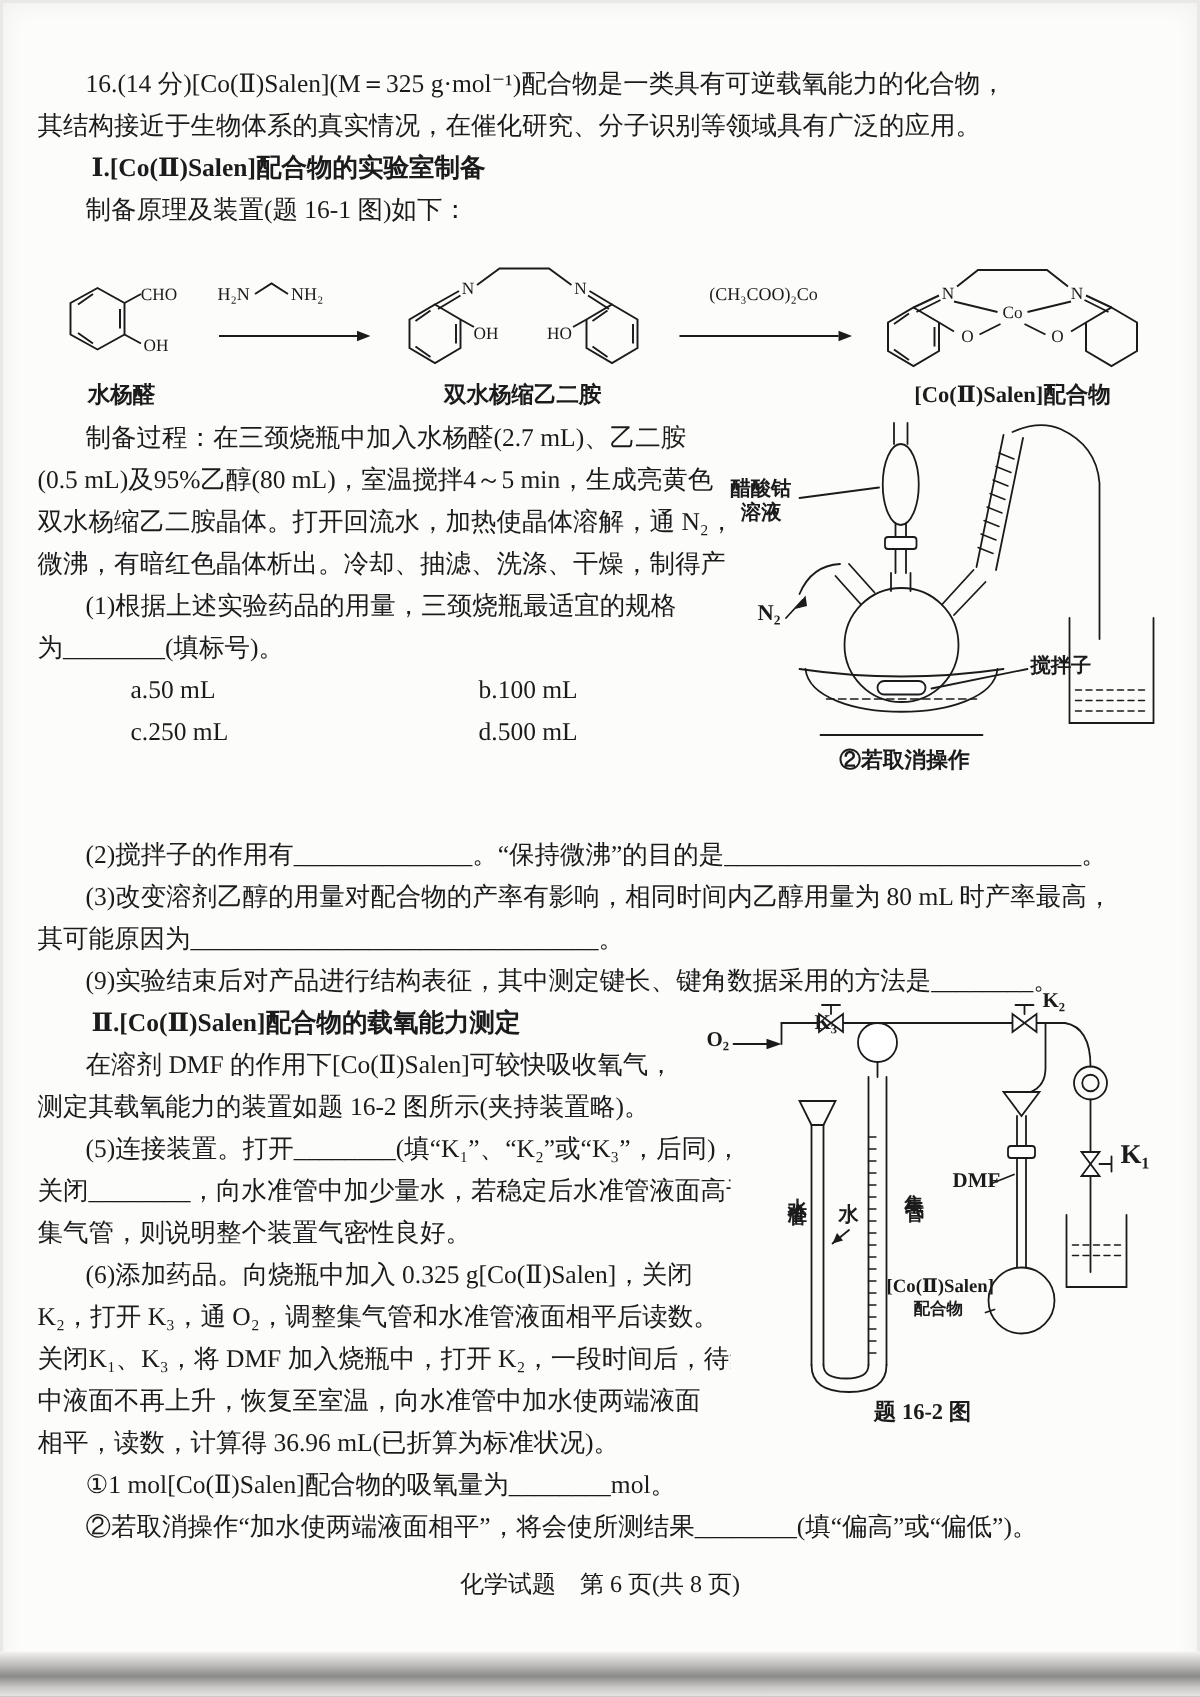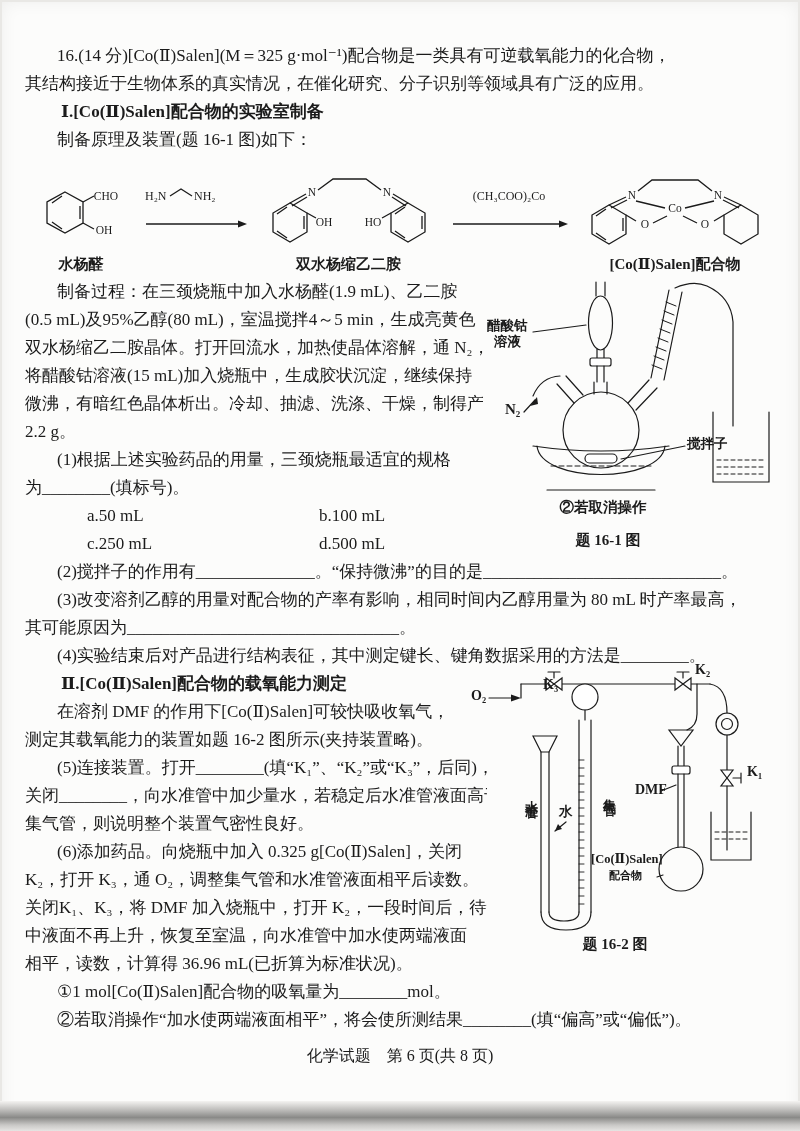--- a/index.html
+++ b/index.html
@@ -111,26 +111,24 @@
           <path d="M51,55 L61,61 M78,63 L92,56 M149,55 L139,61 M122,63 L108,56"></path>
           <text x="70" y="68" font-size="11.5" text-anchor="middle">O</text>
           <text x="130" y="68" font-size="11.5" text-anchor="middle">O</text>
         </svg>
         <div class="schlabel">[Co(Ⅱ)Salen]配合物</div>
       </div>
     </div>
 
     <div class="row-b">
       <div class="colA">
-        <div class="tl ind">制备过程：在三颈烧瓶中加入水杨醛(1.9 mL)、乙二胺</div>
+        <div class="tl ind">制备过程：在三颈烧瓶中加入水杨醛(2.7 mL)、乙二胺</div>
         <div class="tl">(0.5 mL)及95%乙醇(80 mL)，室温搅拌4～5 min，生成亮黄色</div>
         <div class="tl">双水杨缩乙二胺晶体。打开回流水，加热使晶体溶解，通 N₂，</div>
-        <div class="tl">将醋酸钴溶液(15 mL)加入烧瓶中，生成胶状沉淀，继续保持</div>
         <div class="tl">微沸，有暗红色晶体析出。冷却、抽滤、洗涤、干燥，制得产品</div>
-        <div class="tl">2.2 g。</div>
         <div class="tl ind">(1)根据上述实验药品的用量，三颈烧瓶最适宜的规格</div>
         <div class="tl">为________(填标号)。</div>
         <div class="opt-row">
           <span class="opt">a.50 mL</span><span class="opt">b.100 mL</span>
         </div>
         <div class="opt-row">
           <span class="opt">c.250 mL</span><span class="opt">d.500 mL</span>
         </div>
       </div>
 
@@ -171,28 +169,27 @@
           <g>
             <path d="M230,134 V204 H286 V134"></path>
             <path d="M234,182 H282 M234,189 H282 M234,196 H282" stroke-dasharray="4 3" stroke-width="1"></path>
           </g>
         </svg>
         <div class="flb" style="left:4px; top:40px;">醋酸钴</div>
         <div class="flb" style="left:11px; top:56px;">溶液</div>
         <div class="flb" style="left:22px; top:124px; font-size:15px;">N₂</div>
         <div class="flb" style="left:204px; top:158px;">搅拌子</div>
         <div class="flb" style="left:25px; top:222px; width:190px; text-align:center; font-size:14.5px;">②若取消操作</div>
-        <div class="figcap" style="left:25px; top:248px; width:200px;">题 16-1 图</div>
       </div>
     </div>
 
     <div class="tl ind">(2)搅拌子的作用有______________。“保持微沸”的目的是____________________________。</div>
     <div class="tl ind">(3)改变溶剂乙醇的用量对配合物的产率有影响，相同时间内乙醇用量为 80 mL 时产率最高，</div>
     <div class="tl">其可能原因为________________________________。</div>
-    <div class="tl ind">(4)实验结束后对产品进行结构表征，其中测定键长、键角数据采用的方法是________。</div>
+    <div class="tl ind">(9)实验结束后对产品进行结构表征，其中测定键长、键角数据采用的方法是________。</div>
 
     <div class="part2-wrap">
       <div class="tl ind2 bold">Ⅱ.[Co(Ⅱ)Salen]配合物的载氧能力测定</div>
       <div class="p2col">
         <div class="tl ind">在溶剂 DMF 的作用下[Co(Ⅱ)Salen]可较快吸收氧气，</div>
         <div class="tl">测定其载氧能力的装置如题 16-2 图所示(夹持装置略)。</div>
         <div class="tl ind">(5)连接装置。打开________(填“K₁”、“K₂”或“K₃”，后同)，</div>
         <div class="tl">关闭________，向水准管中加少量水，若稳定后水准管液面高于</div>
         <div class="tl">集气管，则说明整个装置气密性良好。</div>
         <div class="tl ind">(6)添加药品。向烧瓶中加入 0.325 g[Co(Ⅱ)Salen]，关闭</div>
@@ -261,21 +258,21 @@
           </g>
           <path d="M262,122 V186"></path>
           <g>
             <path d="M246,148 V196 H286 V148"></path>
             <path d="M250,168 H282 M250,175 H282" stroke-dasharray="4 3" stroke-width="1"></path>
           </g>
         </svg>
         <div class="flb" style="left:78px; top:-4px; font-size:14px;margin-top:17px;">K₃</div>
         <div class="flb" style="left:6px; top:24px; font-size:14px;">O₂</div>
         <div class="flb" style="left:230px; top:-2px; font-size:14px;">K₂</div>
-        <div class="flb" style="left:282px; top:100px; font-size:14px;text-align:center;">K₁</div>
+        <div class="flb" style="left:282px; top:100px; font-size:18px;text-align:center;">K₁</div>
         <div class="vlb" style="left:52px; top:126px;">水准管</div>
         <div class="flb" style="left:94px; top:140px;">水</div>
         <div class="vlb" style="left:130px; top:124px;">集气管</div>
         <div class="flb" style="left:170px; top:118px; font-size:14px;">DMF</div>
         <div class="flb" style="left:126px; top:188px; font-size:12.5px;">[Co(Ⅱ)Salen]</div>
         <div class="flb" style="left:144px; top:204px; font-size:11px;">配合物</div>
         <div class="figcap" style="left:60px; top:266px; width:180px;">题 16-2 图</div>
       </div>
     </div>
 

